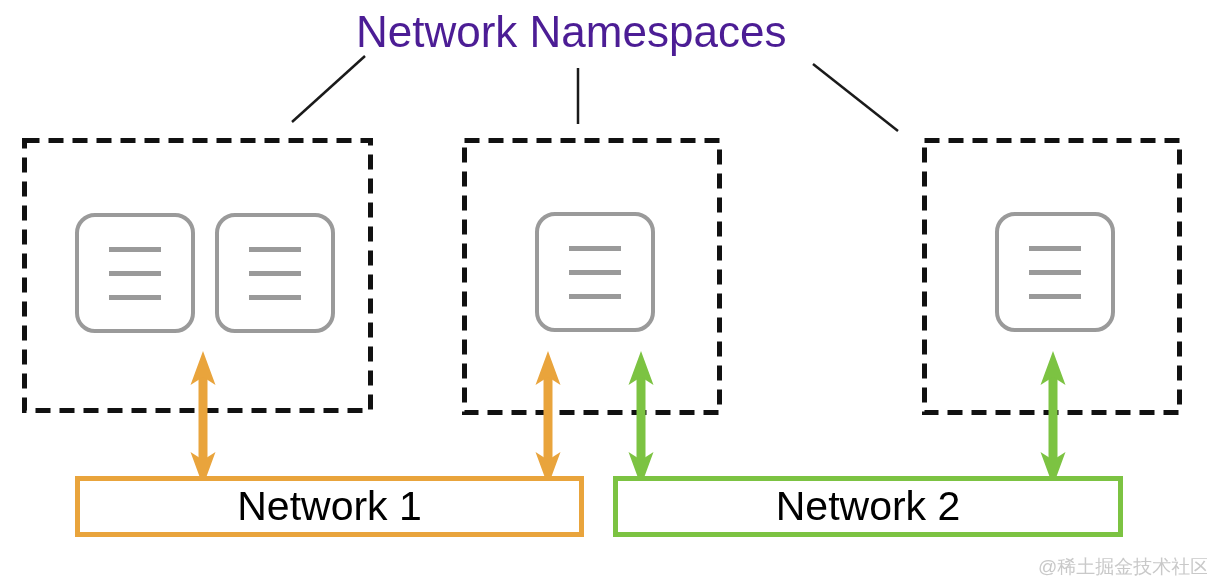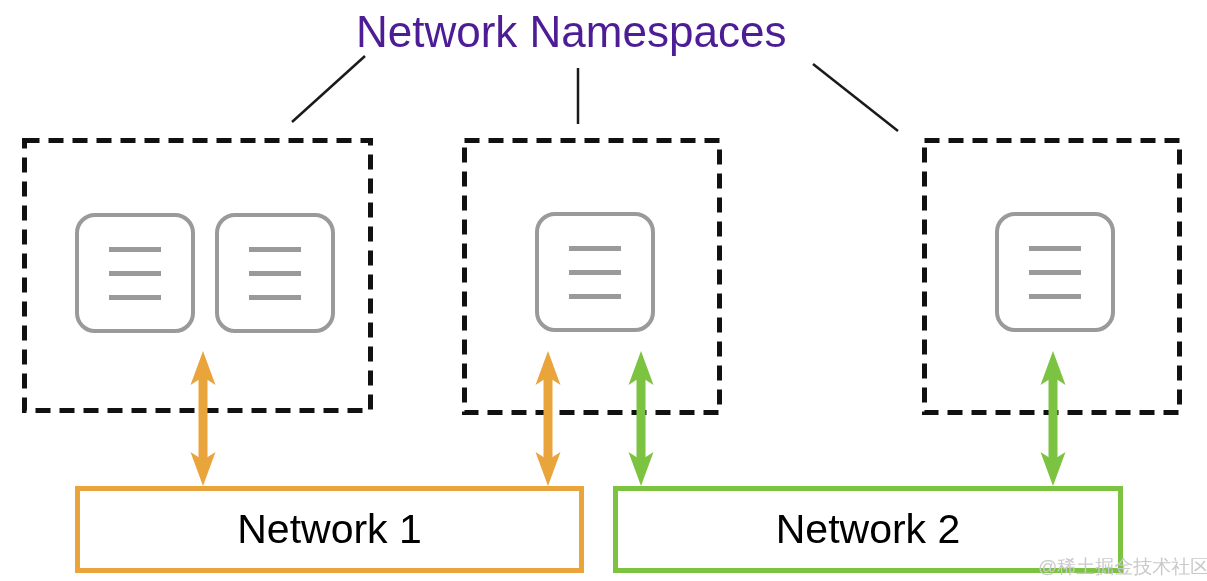--- a/index.html
+++ b/index.html
@@ -43,22 +43,22 @@
     width: 52px;
     height: 5px;
     background: #9a9a9a;
   }
   .proc1a { left: 75px;  top: 213px; }
   .proc1b { left: 215px; top: 213px; }
   .proc2  { left: 535px; top: 212px; }
   .proc3  { left: 995px; top: 212px; }
   .netbox {
     position: absolute;
-    top: 486px;
-    height: 87px;
+    top: 476px;
+    height: 61px;
     box-sizing: border-box;
     background: #ffffff;
     display: flex;
     align-items: center;
     justify-content: center;
   }
   .net1 { left: 75px;  width: 509px; border: 5px solid #e9a43c; }
   .net2 { left: 613px; width: 510px; border: 5px solid #7cc342; }
   .netlabel {
     font-size: 41px;

